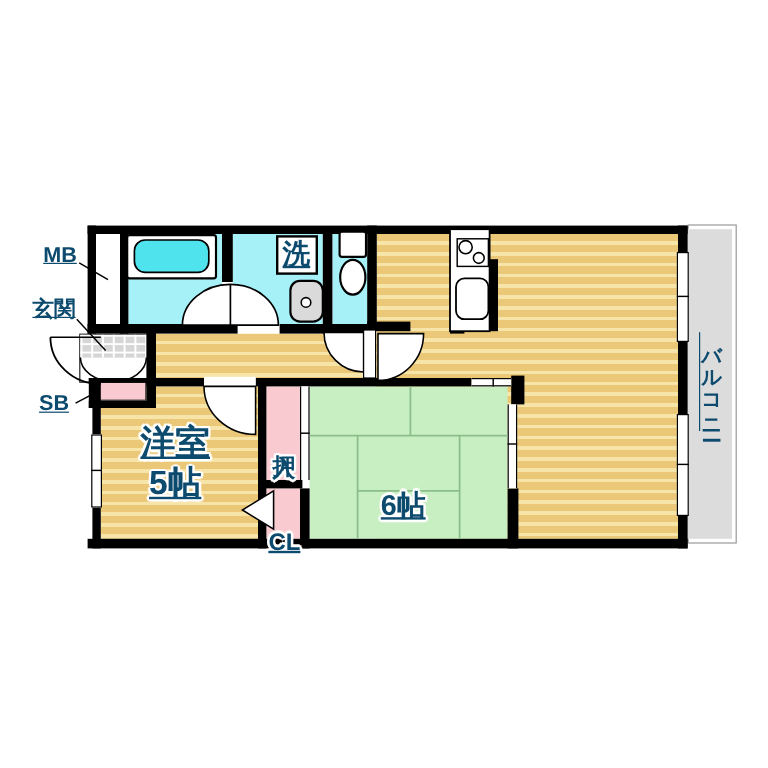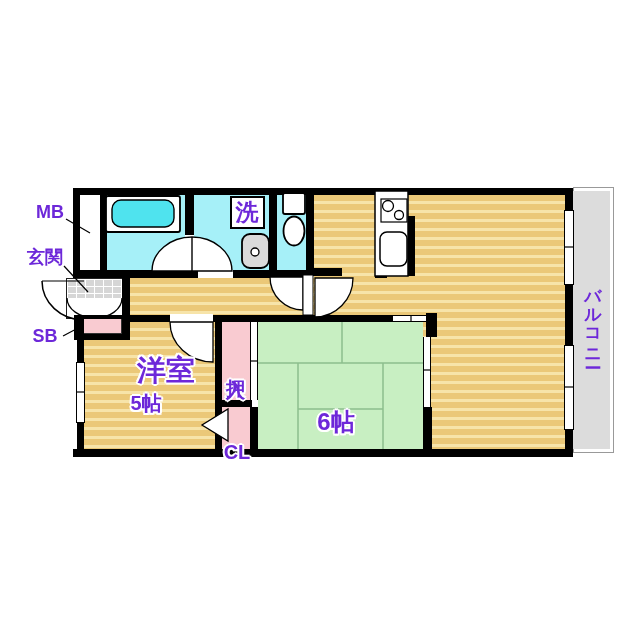--- a/index.html
+++ b/index.html
@@ -10,21 +10,21 @@
   .floor-wood{position:absolute;background:repeating-linear-gradient(180deg,#EBC878 0px,#EBC878 6px,#F7E4A9 6px,#F7E4A9 9px);}
   .floor-cyan{position:absolute;background:#A6F0F8;}
   .floor-tatami{position:absolute;background:#C8EFC2;}
   .floor-pink{position:absolute;background:#F9CBD1;border:1px solid #333;box-sizing:border-box;}
   .floor-tile{position:absolute;background-color:#D6D6D6;
       background-image:linear-gradient(#fff 1.5px,transparent 1.5px),linear-gradient(90deg,#fff 1.5px,transparent 1.5px);
       background-size:9px 7px;}
   .white{position:absolute;background:#fff;}
   .win{position:absolute;background:#fff;border:1px solid #000;box-sizing:border-box;}
   .slide{position:absolute;background:#fff;}
-  .label{position:absolute;color:#6d28d9;transform:translate(-50%,-50%);white-space:nowrap;line-height:1;}
+  .label{position:absolute;color:#0c4a6e;transform:translate(-50%,-50%);white-space:nowrap;line-height:1;text-decoration:underline;}
   .halo{text-shadow:2px 0 0 #fff,-2px 0 0 #fff,0 2px 0 #fff,0 -2px 0 #fff,
         1.5px 1.5px 0 #fff,-1.5px 1.5px 0 #fff,1.5px -1.5px 0 #fff,-1.5px -1.5px 0 #fff;}
   .vert{writing-mode:vertical-rl;text-orientation:upright;}
   svg{position:absolute;left:0;top:0;}
 </style>
 </head>
 <body>
 
 <div id="plan">
 
@@ -165,22 +165,22 @@
       <line x1="63" y1="336" x2="80" y2="327"></line>
     </g>
   </svg>
 
   <div class="label" style="left:50px;top:212px;font-size:18px;font-weight:600;">MB</div>
   <div class="label" style="left:45px;top:257px;font-size:18px;font-weight:600;">玄関</div>
   <div class="label" style="left:45px;top:336px;font-size:18px;font-weight:600;">SB</div>
   <div class="label" style="left:247px;top:212px;font-size:23px;font-weight:700;">洗</div>
 
 
-  <div class="label halo" style="left:146px;top:370px;font-size:29px;font-weight:700;margin-left:20px;">洋室</div>
-  <div class="label halo" style="left:146px;top:403px;font-size:20px;font-weight:700;">5帖</div>
+  <div class="label halo" style="left:146px;top:370px;font-size:29px;font-weight:700;">洋室</div>
+  <div class="label halo" style="left:146px;top:403px;font-size:28px;font-weight:700;">5帖</div>
 
   <div class="label halo" style="left:336px;top:422px;font-size:24px;font-weight:700;">6帖</div>
 
   <div class="label halo vert" style="left:236px;top:364px;font-size:19px;font-weight:700;">押入</div>
   <div class="label halo" style="left:237px;top:428px;font-size:20px;font-weight:700;margin-top:24px;">CL</div>
 
   <div class="label vert" style="left:593px;top:318px;font-size:17px;font-weight:700;letter-spacing:1px;">バルコニー</div>
 
 </div>
 

